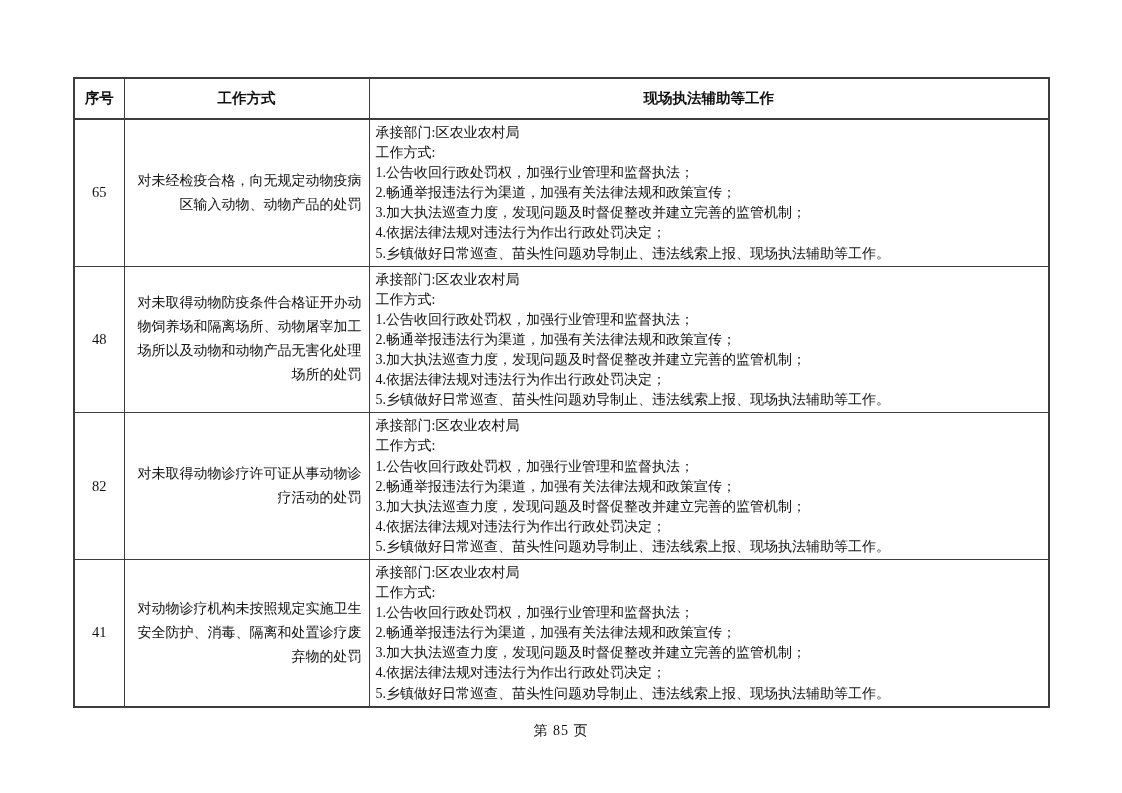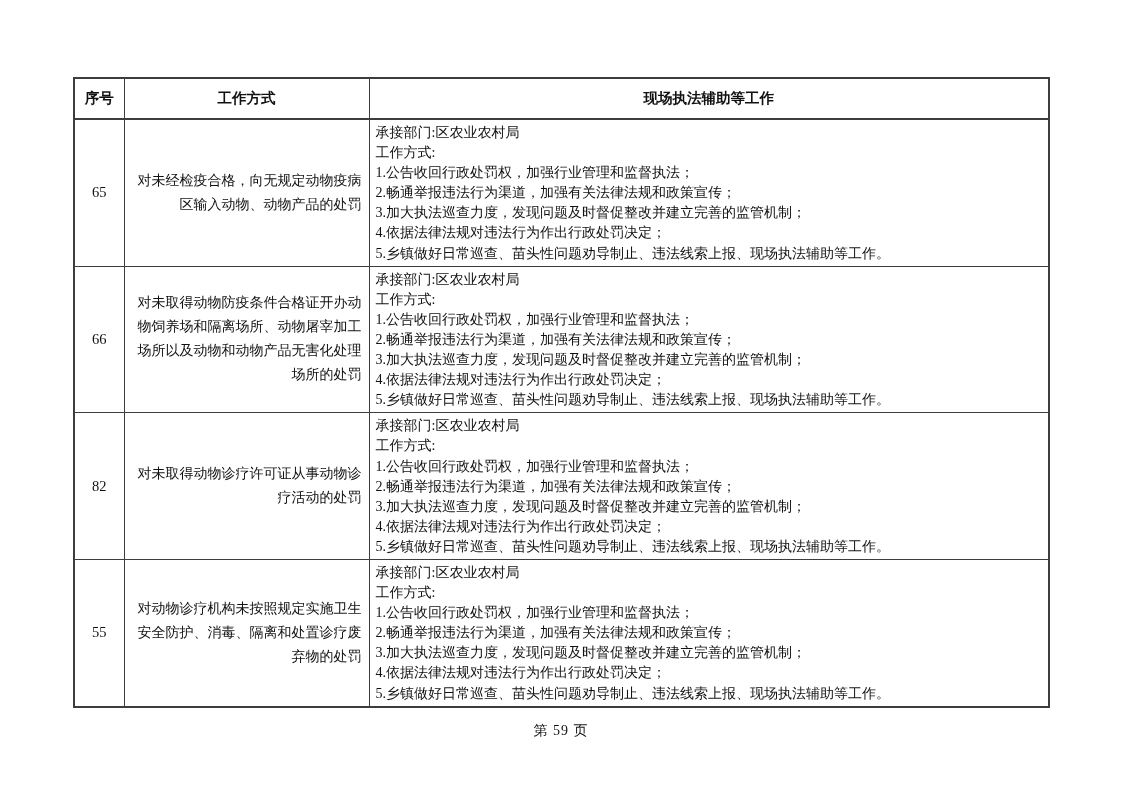--- a/index.html
+++ b/index.html
@@ -83,21 +83,21 @@
     <div class="line">1.公告收回行政处罚权，加强行业管理和监督执法；</div>
           <div class="line">2.畅通举报违法行为渠道，加强有关法律法规和政策宣传；</div>
           <div class="line">3.加大执法巡查力度，发现问题及时督促整改并建立完善的监管机制；</div>
           <div class="line">4.依据法律法规对违法行为作出行政处罚决定；</div>
           <div class="line">5.乡镇做好日常巡查、苗头性问题劝导制止、违法线索上报、现场执法辅助等工作。</div>
         </td>
   </tr>
 
   <tr class="data-row">
     <td class="col-id">
-      <span>66</span>
+      <span>48</span>
     </td>
     <td class="col-name">
       <span>对未取得动物防疫条件合格证开办动物饲养场和隔离场所、动物屠宰加工场所以及动物和动物产品无害化处理场所的处罚</span>
     </td>
     <td class="col-detail">
       <div class="line">承接部门:区农业农村局</div>
       <div class="line">工作方式:</div>
     <div class="line">1.公告收回行政处罚权，加强行业管理和监督执法；</div>
           <div class="line">2.畅通举报违法行为渠道，加强有关法律法规和政策宣传；</div>
           <div class="line">3.加大执法巡查力度，发现问题及时督促整改并建立完善的监管机制；</div>
@@ -119,31 +119,31 @@
     <div class="line">1.公告收回行政处罚权，加强行业管理和监督执法；</div>
           <div class="line">2.畅通举报违法行为渠道，加强有关法律法规和政策宣传；</div>
           <div class="line">3.加大执法巡查力度，发现问题及时督促整改并建立完善的监管机制；</div>
           <div class="line">4.依据法律法规对违法行为作出行政处罚决定；</div>
           <div class="line">5.乡镇做好日常巡查、苗头性问题劝导制止、违法线索上报、现场执法辅助等工作。</div>
         </td>
   </tr>
 
   <tr class="data-row">
     <td class="col-id">
-      <span>55</span>
+      <span>41</span>
     </td>
     <td class="col-name">
       <span>对动物诊疗机构未按照规定实施卫生安全防护、消毒、隔离和处置诊疗废弃物的处罚</span>
     </td>
     <td class="col-detail">
       <div class="line">承接部门:区农业农村局</div>
       <div class="line">工作方式:</div>
     <div class="line">1.公告收回行政处罚权，加强行业管理和监督执法；</div>
           <div class="line">2.畅通举报违法行为渠道，加强有关法律法规和政策宣传；</div>
           <div class="line">3.加大执法巡查力度，发现问题及时督促整改并建立完善的监管机制；</div>
           <div class="line">4.依据法律法规对违法行为作出行政处罚决定；</div>
           <div class="line">5.乡镇做好日常巡查、苗头性问题劝导制止、违法线索上报、现场执法辅助等工作。</div>
         </td>
   </tr>
 </tbody>
 </table>
 
-<div class="page-footer">第 59 页</div>
+<div class="page-footer">第 85 页</div>
 
 </body></html>

